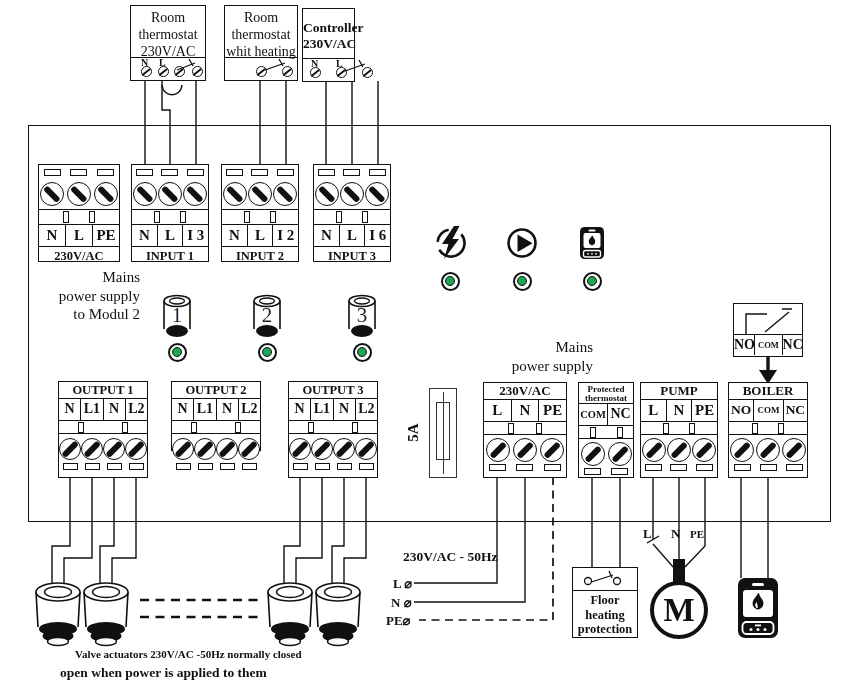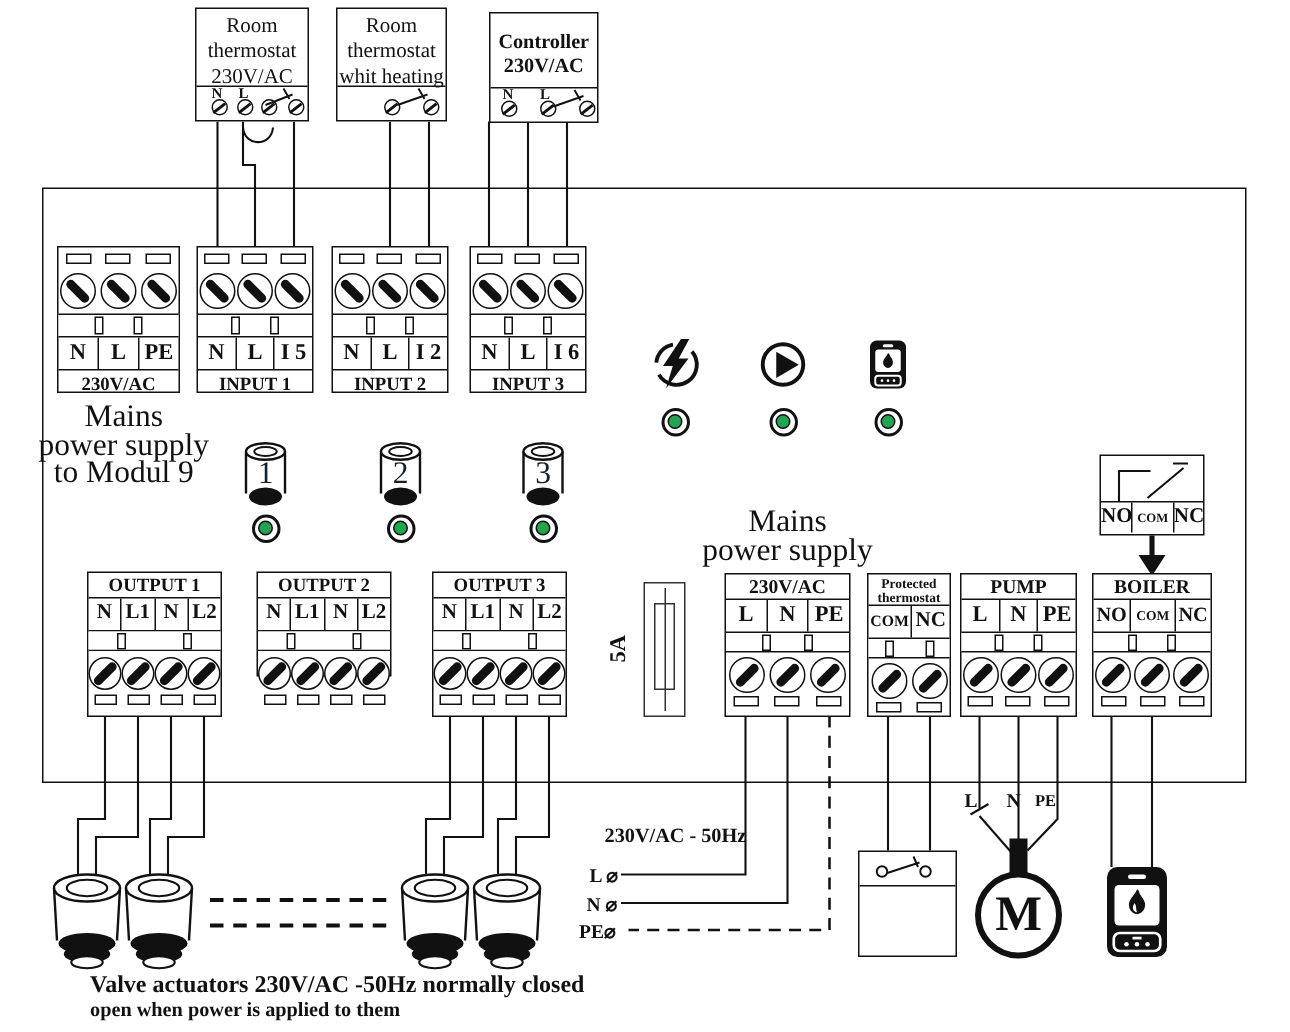--- a/index.html
+++ b/index.html
@@ -41,21 +41,21 @@
   .cell.md{font-size:10.5px;line-height:21px}
   .cells.topline{border-top:1.4px solid #111}
   .cells.botline{border-bottom:1.4px solid #111}
   .band{border-top:1.4px solid #111;text-align:center;font-weight:bold;font-size:12.5px;line-height:18px;height:19px}
   .band.top{border-top:none;border-bottom:1.4px solid #111;height:17px;line-height:16px}
   .plabel{font-weight:bold;font-size:9px;line-height:9.5px;padding-top:1.5px;text-align:center;
           border-bottom:1.4px solid #111;height:21px}
   
   .cap{position:absolute;white-space:nowrap}
   .cap.b{font-weight:bold}
-  .capblock{position:absolute;text-align:center;font-size:21px;line-height:18.5px}
+  .capblock{position:absolute;text-align:right;font-size:15px;line-height:18.5px}
   
   .led{position:absolute;width:19px;height:19px;border:2.7px solid #111;border-radius:50%;background:#fff;
        display:flex;align-items:center;justify-content:center}
   .led i{display:block;width:10.5px;height:10.5px;border:1.2px solid #111;border-radius:50%;
          background:var(--led-green,#1ea653)}
   
   .floorbox{position:absolute;left:572px;top:567px;width:66px;height:71px;border:1.5px solid #111;background:#fff}
   .floortop{height:23px;border-bottom:1.4px solid #111}
   .floortxt{text-align:center;font-weight:bold;font-size:12.5px;line-height:14.5px;padding-top:2px}
   
@@ -205,21 +205,21 @@
     </div>
     <div class="devstrip">
       <span class="mscrew" style="left:30.5px"></span>
       <span class="mscrew" style="left:56.5px"></span>
       <svg class="levr" width="74" height="21">
         <path d="M40,12 L60,5 M54,1 L58,8" stroke="#111" stroke-width="1.3" fill="none"></path>
       </svg>
     </div>
   </div>
 
-  <div class="devbox" style="left:326px;top:8px;width:73px;height:74px">
+  <div class="devbox" style="left:302px;top:8px;width:53px;height:74px">
     <div class="devtitle bold">
       <div>Controller</div>
       <div>230V/AC</div>
     </div>
     <div class="devstrip">
       <span class="mlabel" style="left:8px">N</span>
       <span class="mlabel" style="left:33px">L</span>
       <span class="mscrew" style="left:6.5px"></span>
       <span class="mscrew" style="left:32.5px"></span>
       <span class="mscrew" style="left:58.5px"></span>
@@ -266,21 +266,21 @@
         <span class="screw"></span>
       </div>
     <div class="lowersec">
       <div class="slotstrip">
           <span class="slot" style="left:calc(33.3% - 3px)"></span>
           <span class="slot" style="left:calc(66.6% - 3px)"></span>
         </div>
       <div class="cells topline">
         <div class="cell">N</div>
         <div class="cell">L</div>
-        <div class="cell">I 5</div>
+        <div class="cell">I 3</div>
       </div>
       <div class="band">INPUT 1</div>
     </div>
   </div>
 
   <div class="tblock" style="left:221px;top:164px;width:78px;height:98px">
     <div class="rects">
         <span class="wrect"></span>
         <span class="wrect"></span>
         <span class="wrect"></span>
@@ -325,21 +325,21 @@
         <div class="cell">L</div>
         <div class="cell">I 6</div>
       </div>
       <div class="band">INPUT 3</div>
     </div>
   </div>
 
   <div class="capblock" style="left:25px;top:268px;width:115px">
     <div>Mains</div>
     <div>power supply</div>
-    <div>to Modul 9</div>
+    <div>to Modul 2</div>
   </div>
   <div class="capblock" style="left:457px;top:338px;width:136px">
     <div>Mains</div>
     <div>power supply</div>
   </div>
 
   <span class="knobnum" style="left:169px;top:304px">1</span>
   <span class="knobnum" style="left:259px;top:304px">2</span>
   <span class="knobnum" style="left:354px;top:304px">3</span>
   <span class="led" style="left:167.5px;top:342.5px">
@@ -581,30 +581,35 @@
           <span class="wrect"></span>
         </div>
     </div>
   </div>
 
   <span class="cap b" style="left:403px;top:549px;font-size:13.5px">230V/AC -  50Hz</span>
   <span class="cap b" style="left:393px;top:576px;font-size:13px">L ⌀</span>
   <span class="cap b" style="left:391px;top:595px;font-size:13px">N ⌀</span>
   <span class="cap b" style="left:386px;top:613px;font-size:13px">PE⌀</span>
 
-  <span class="cap b" style="left:60px;top:648px;font-size:16px">Valve actuators 230V/AC -50Hz normally closed</span>
+  <span class="cap b" style="left:75px;top:648px;font-size:11px">Valve actuators 230V/AC -50Hz normally closed</span>
   <span class="cap b" style="left:60px;top:665px;font-size:13.5px">open when power is applied to them</span>
 
   <div class="floorbox">
     <div class="floortop">
       <svg width="63" height="22">
         <circle cx="15" cy="13" r="3.5" stroke="#111" stroke-width="1.3" fill="#fff"></circle>
         <circle cx="44" cy="13" r="3.5" stroke="#111" stroke-width="1.3" fill="#fff"></circle>
         <path d="M18.5,14 L40,7 M36,3 L39,10" stroke="#111" stroke-width="1.3" fill="none"></path>
       </svg>
+    </div>
+    <div class="floortxt">
+      <div>Floor</div>
+      <div>heating</div>
+      <div>protection</div>
     </div>
   </div>
 
   <span class="cap b" style="left:643px;top:526px;font-size:13px">L</span>
   <span class="cap b" style="left:671px;top:526px;font-size:13px">N</span>
   <span class="cap b" style="left:690px;top:528px;font-size:11px">PE</span>
   <div class="motorstem"></div>
   <div class="motorcircle">
     <span>M</span>
   </div>

